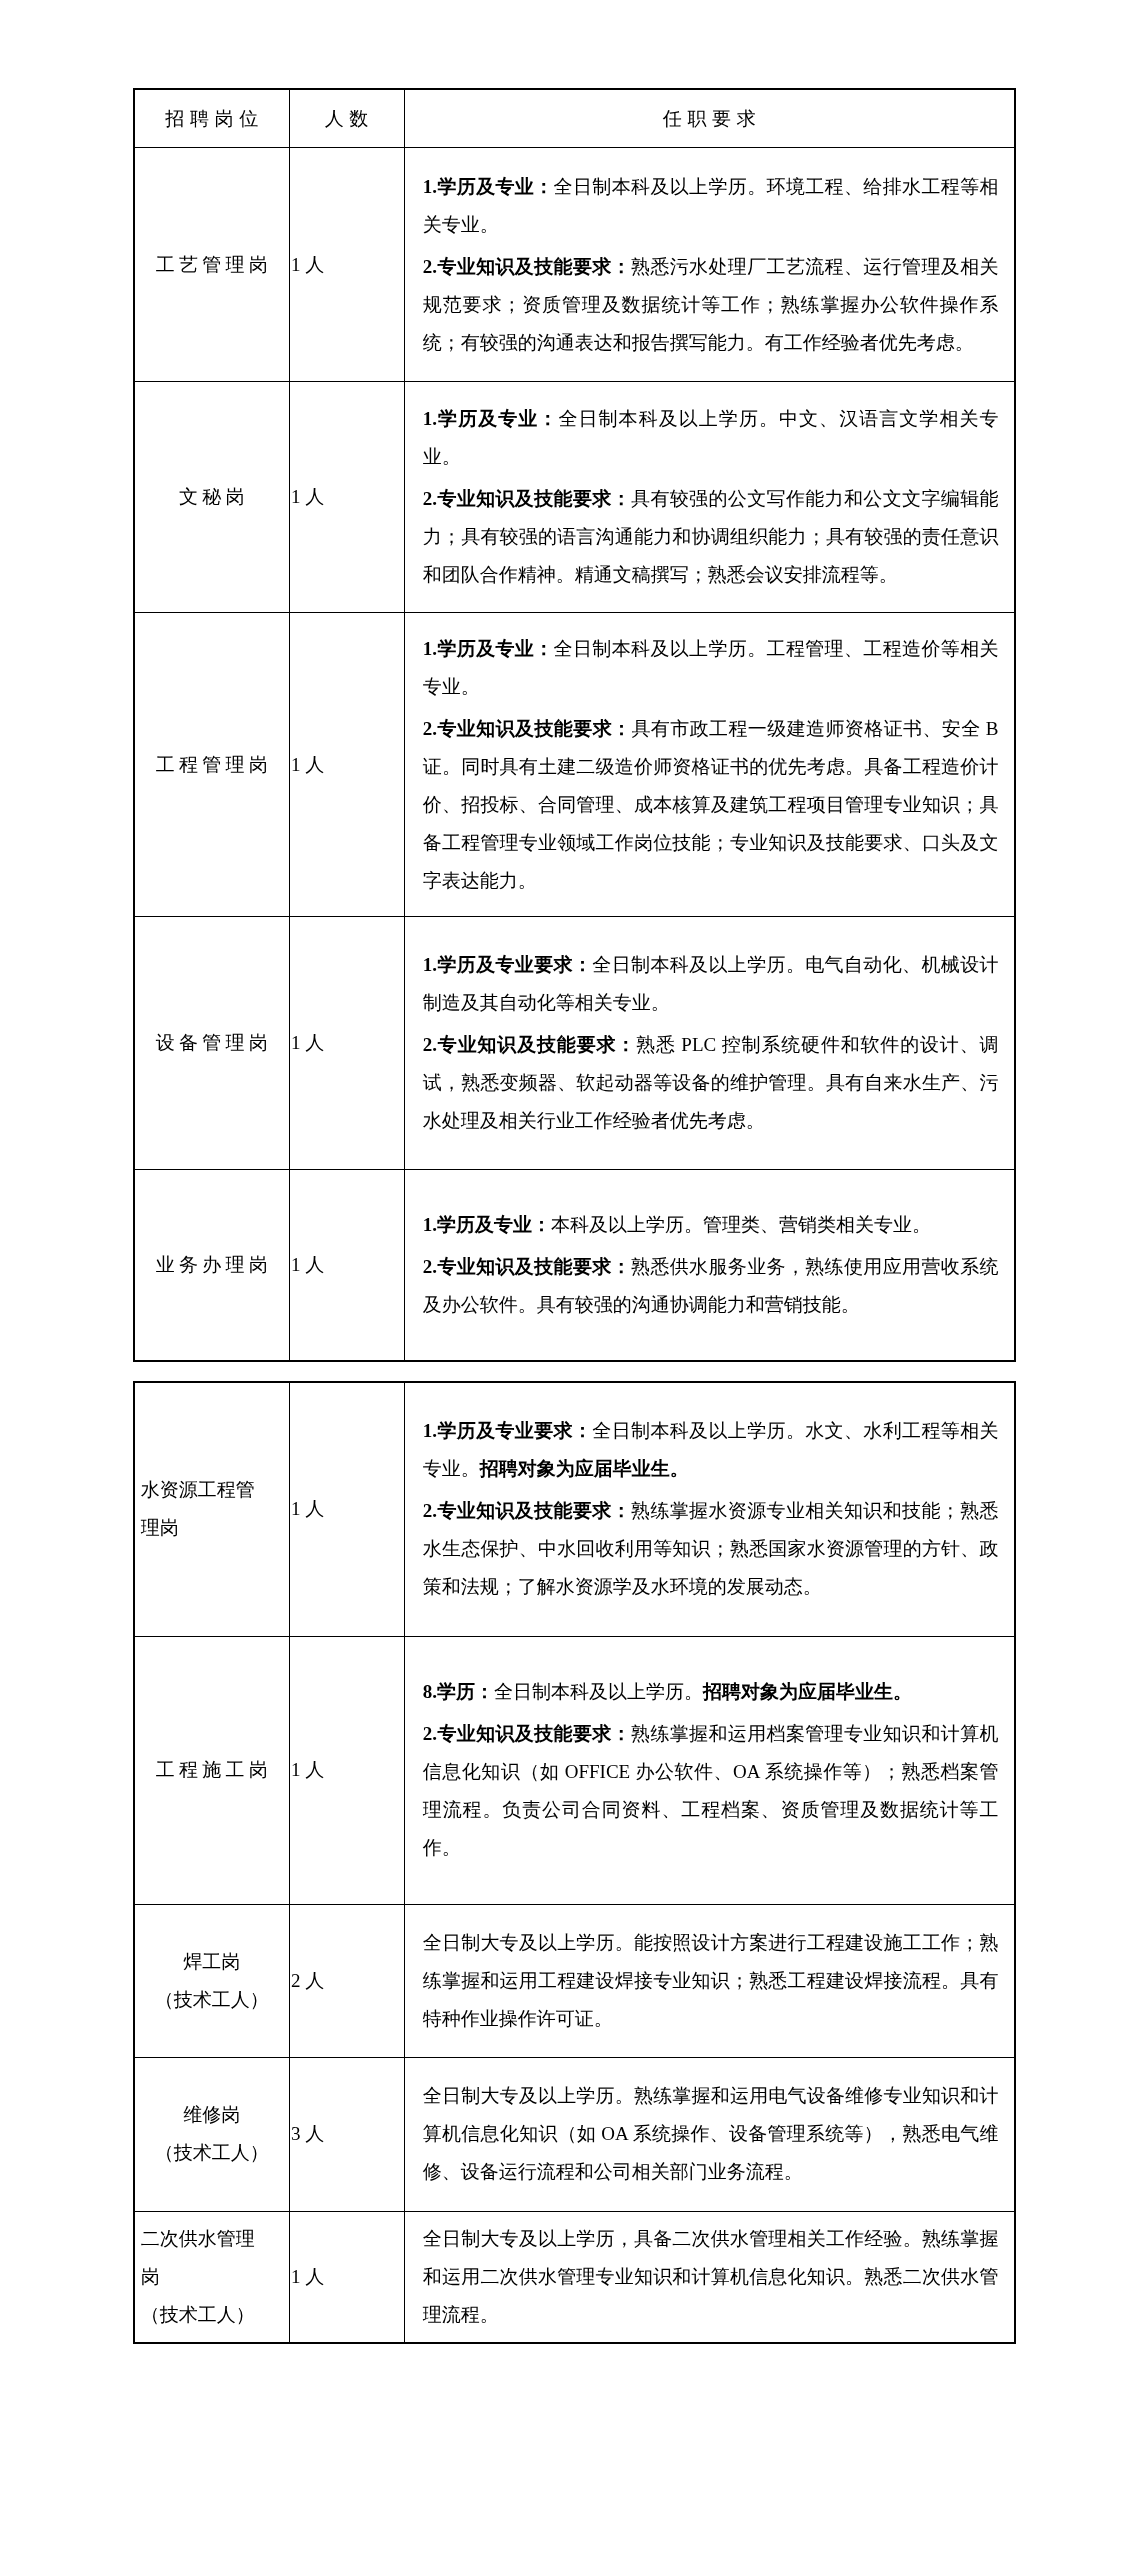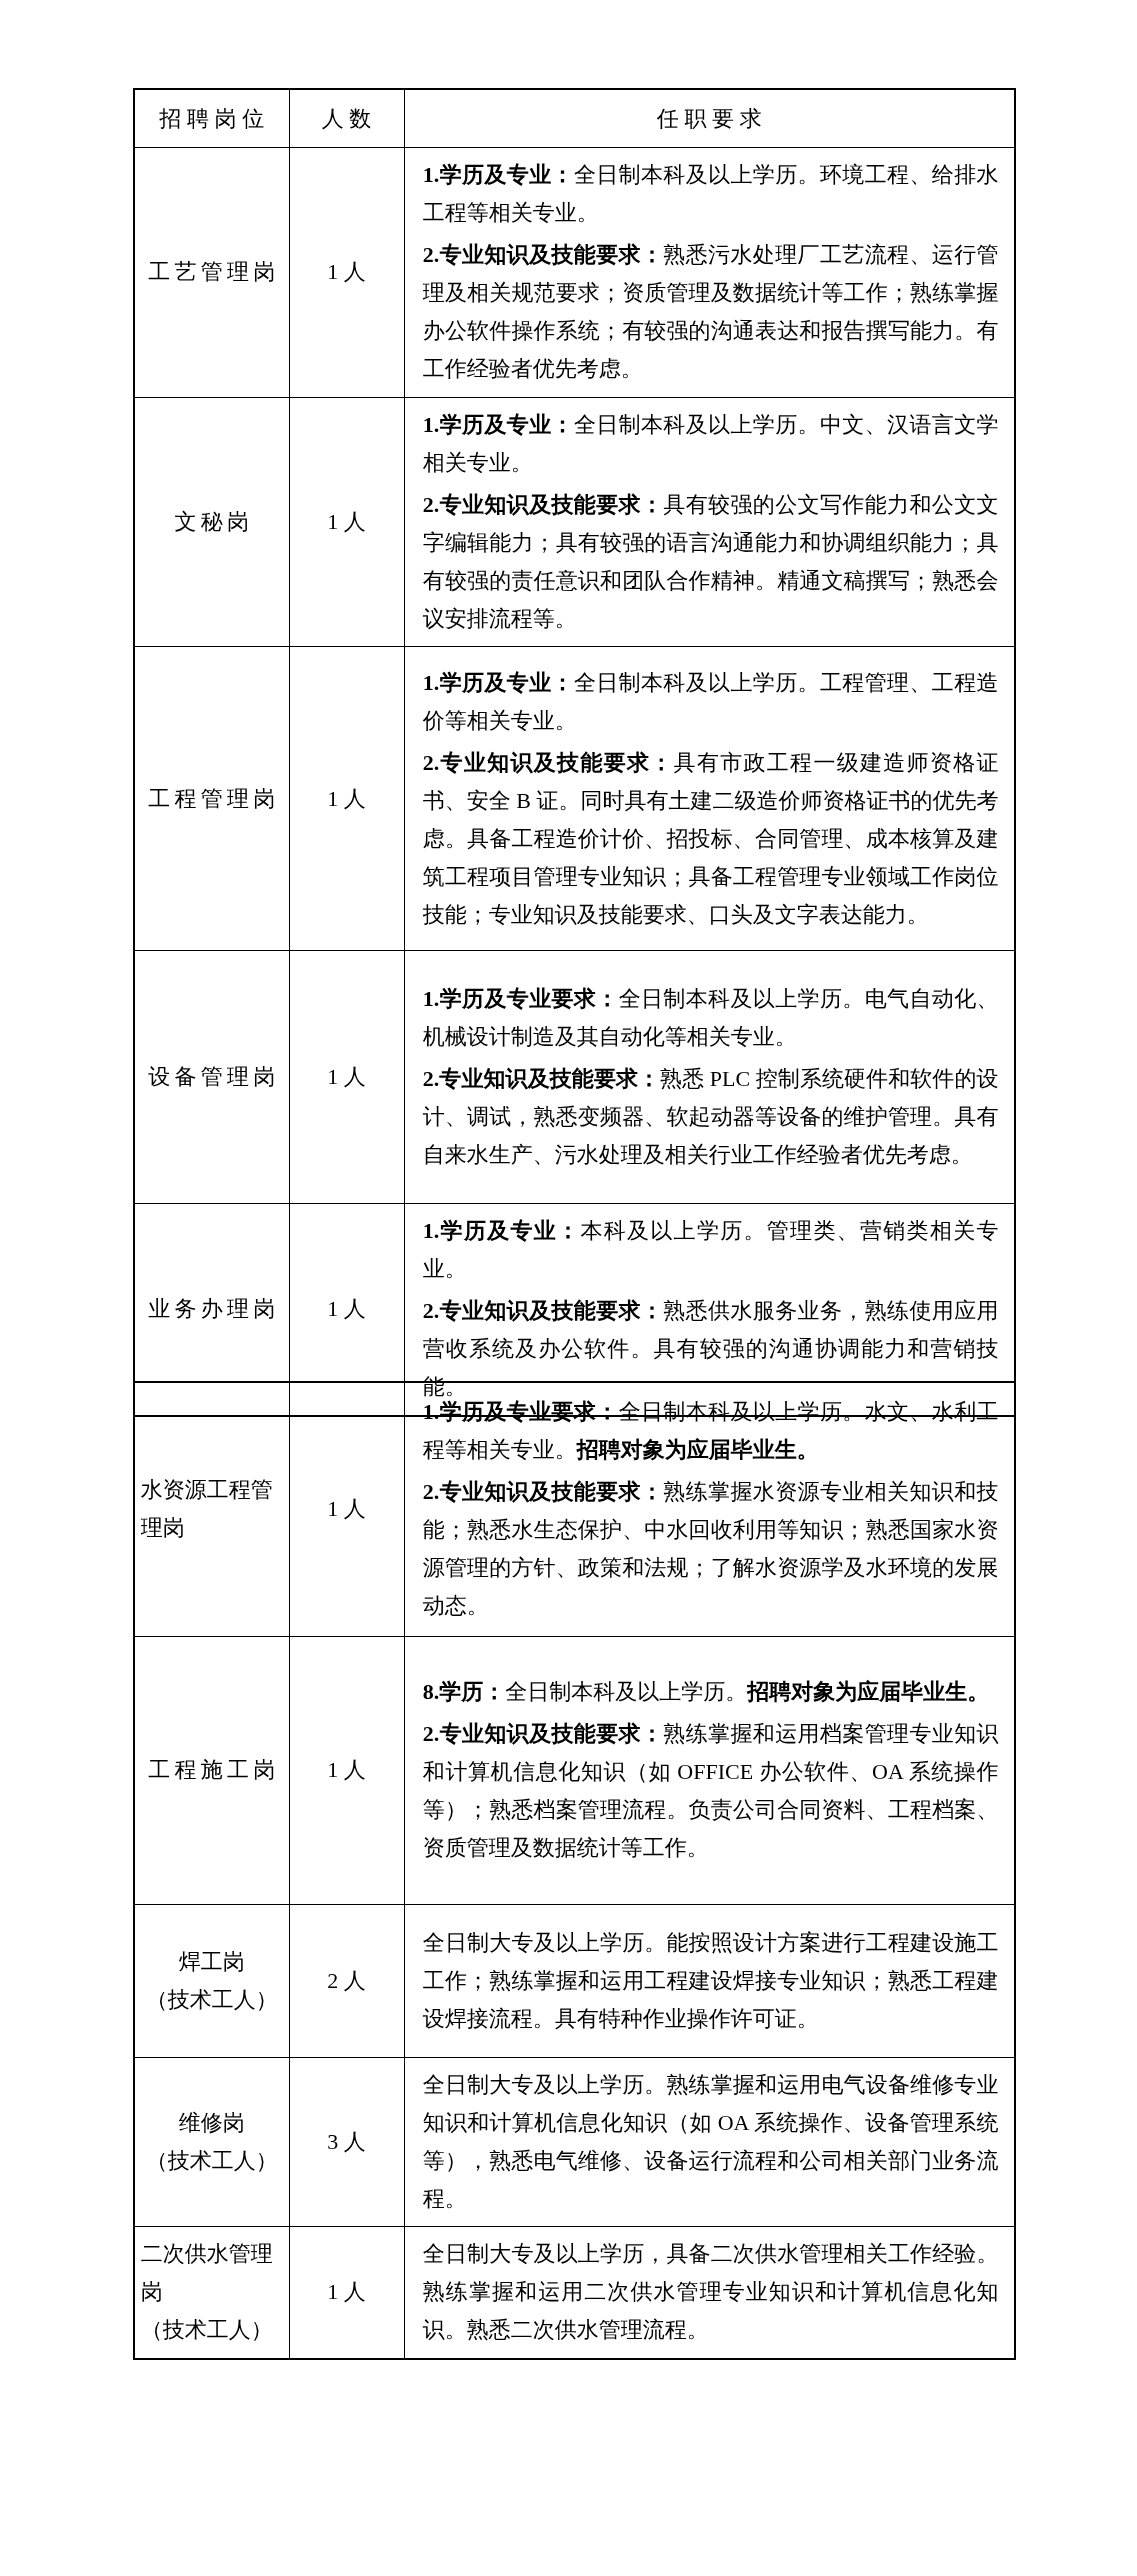--- a/index.html
+++ b/index.html
@@ -21,41 +21,41 @@
     border-collapse: collapse;
     table-layout: fixed;
     width: 881px;
     border: 2.1px solid #000;
   }
   #table1 { top: 88px; }
   #table2 { top: 1381px; }
   table.doc-table th, table.doc-table td {
     border: 1.4px solid #000;
     vertical-align: middle;
-    font-size: 22px;
+    font-size: 19px;
     line-height: 38px;
     font-weight: normal;
   }
   th.hdr {
     height: 57px;
     text-align: center;
     letter-spacing: 5.7px;
     text-indent: 5.7px; 
     padding: 0;
   }
   td.pos {
     text-align: center;
     padding: 2.9px 1.4px;
     font-size: 25px;
   }
   td.pos.left { text-align: left; padding-left: 5.7px; }
   .pos-line { white-space: nowrap; }
   .pos-line.spaced { letter-spacing: 4.3px; text-indent: 4.3px; }
   td.cnt {
-    text-align: center;
+    text-align: left;
     padding: 2.9px 1.4px;
   }
   td.req {
     padding: 4.3px 11.5px 4.3px 14.3px;
     text-align: justify;
   }
   td.req p { margin: 4px; }
   .seg-b { font-weight: bold; }
 </style>
 </head>

